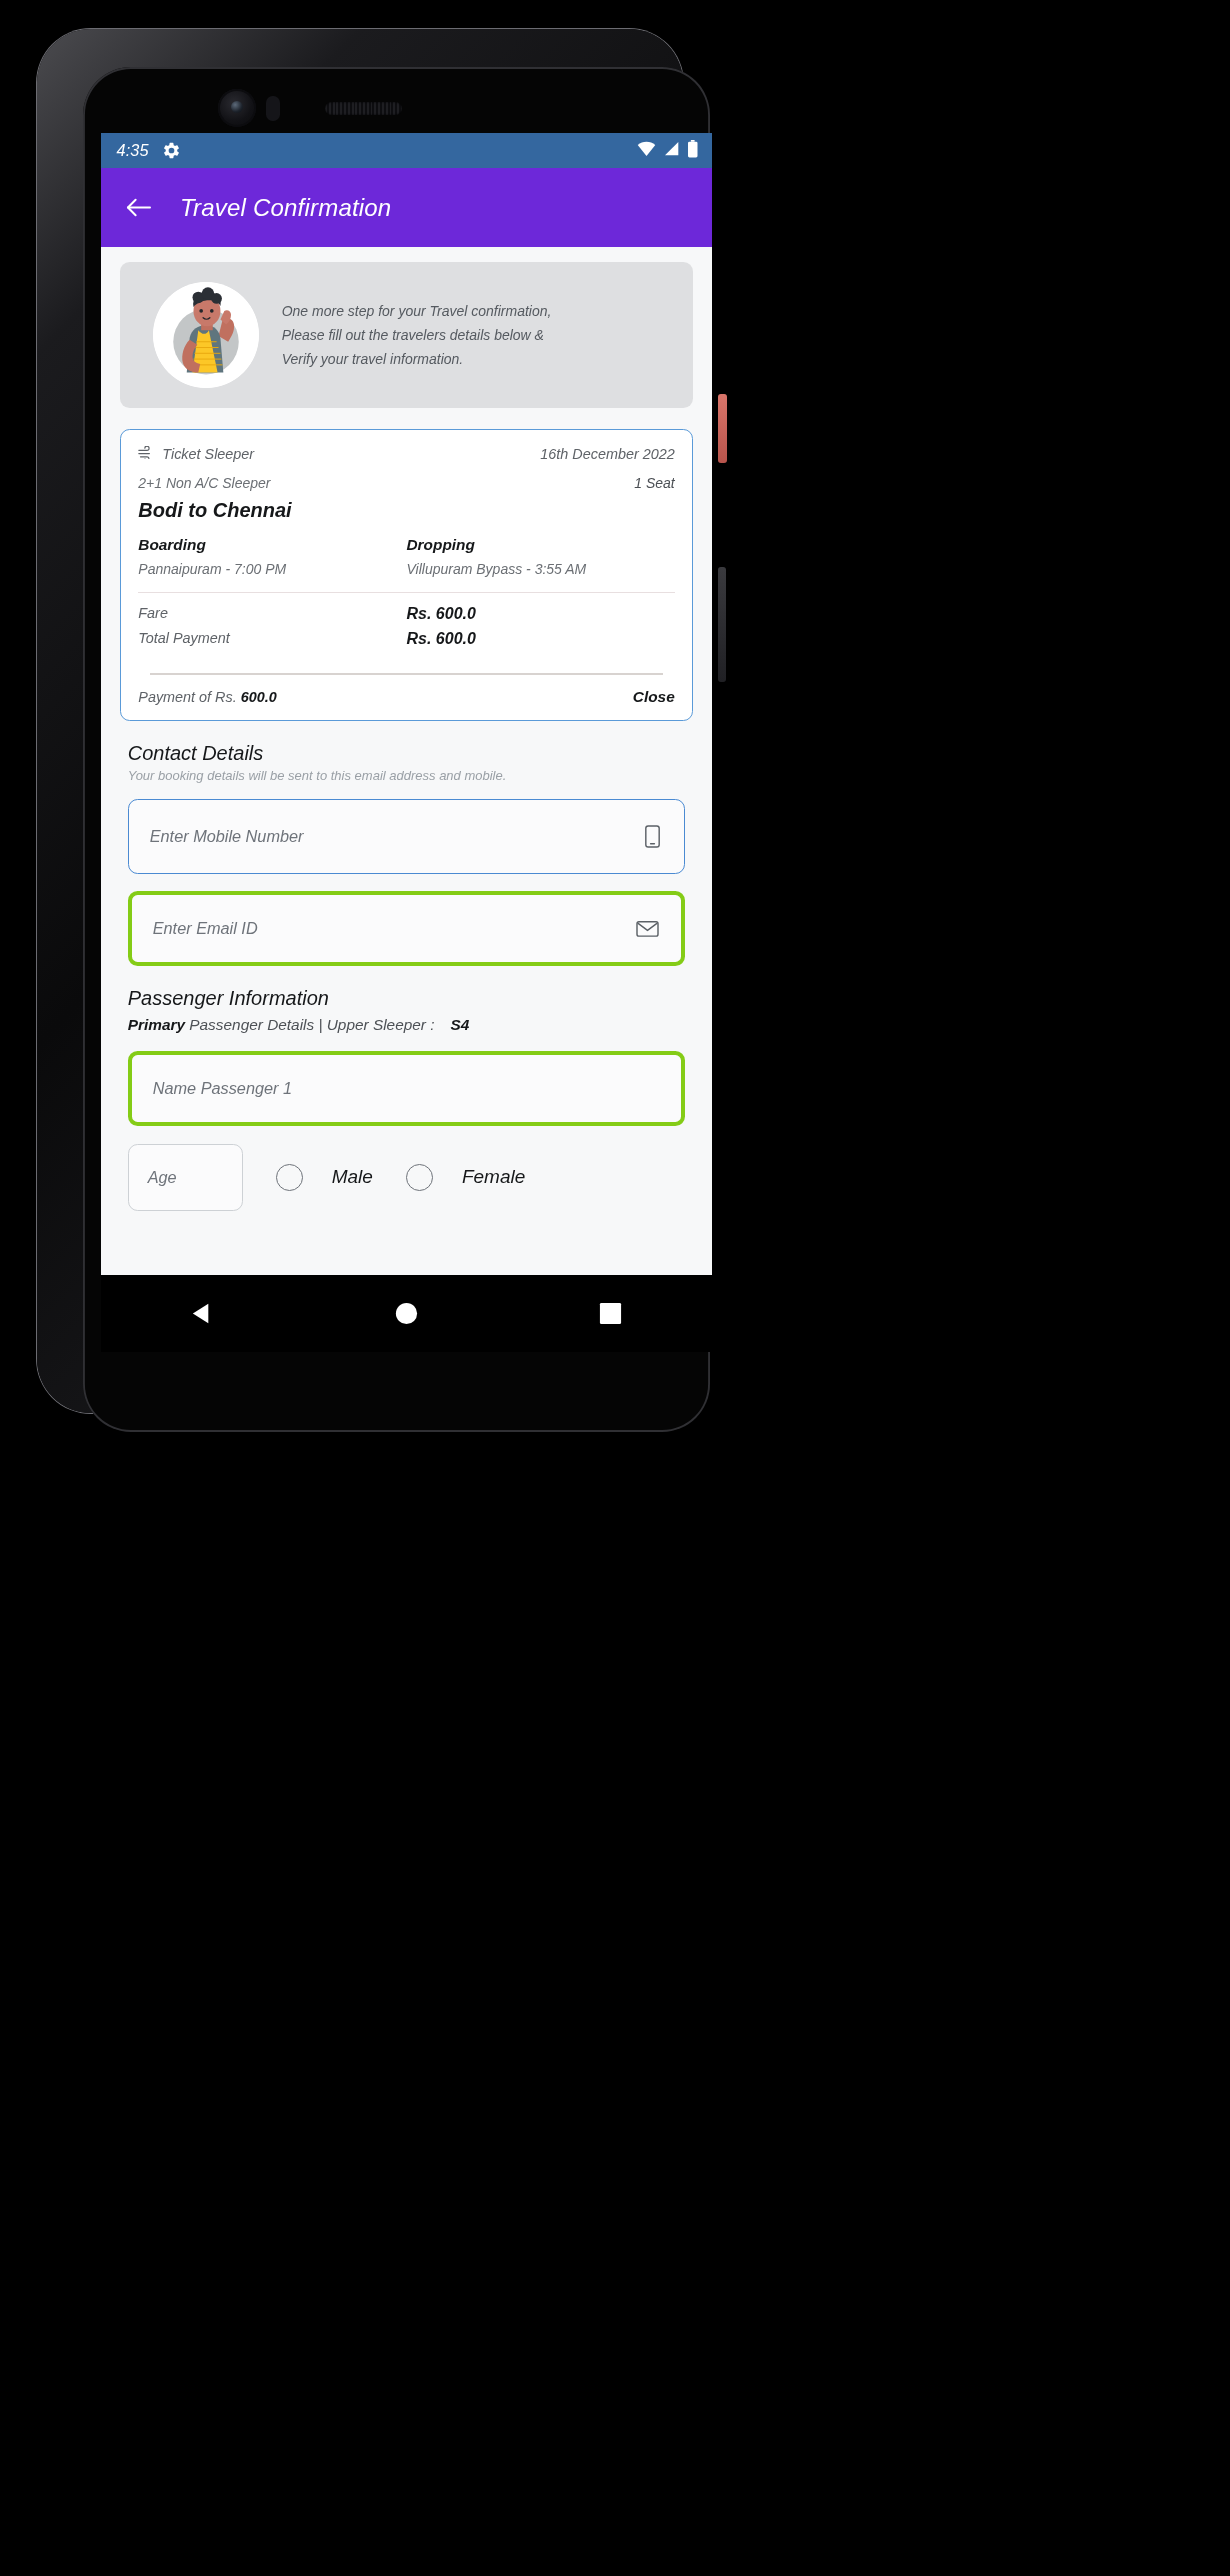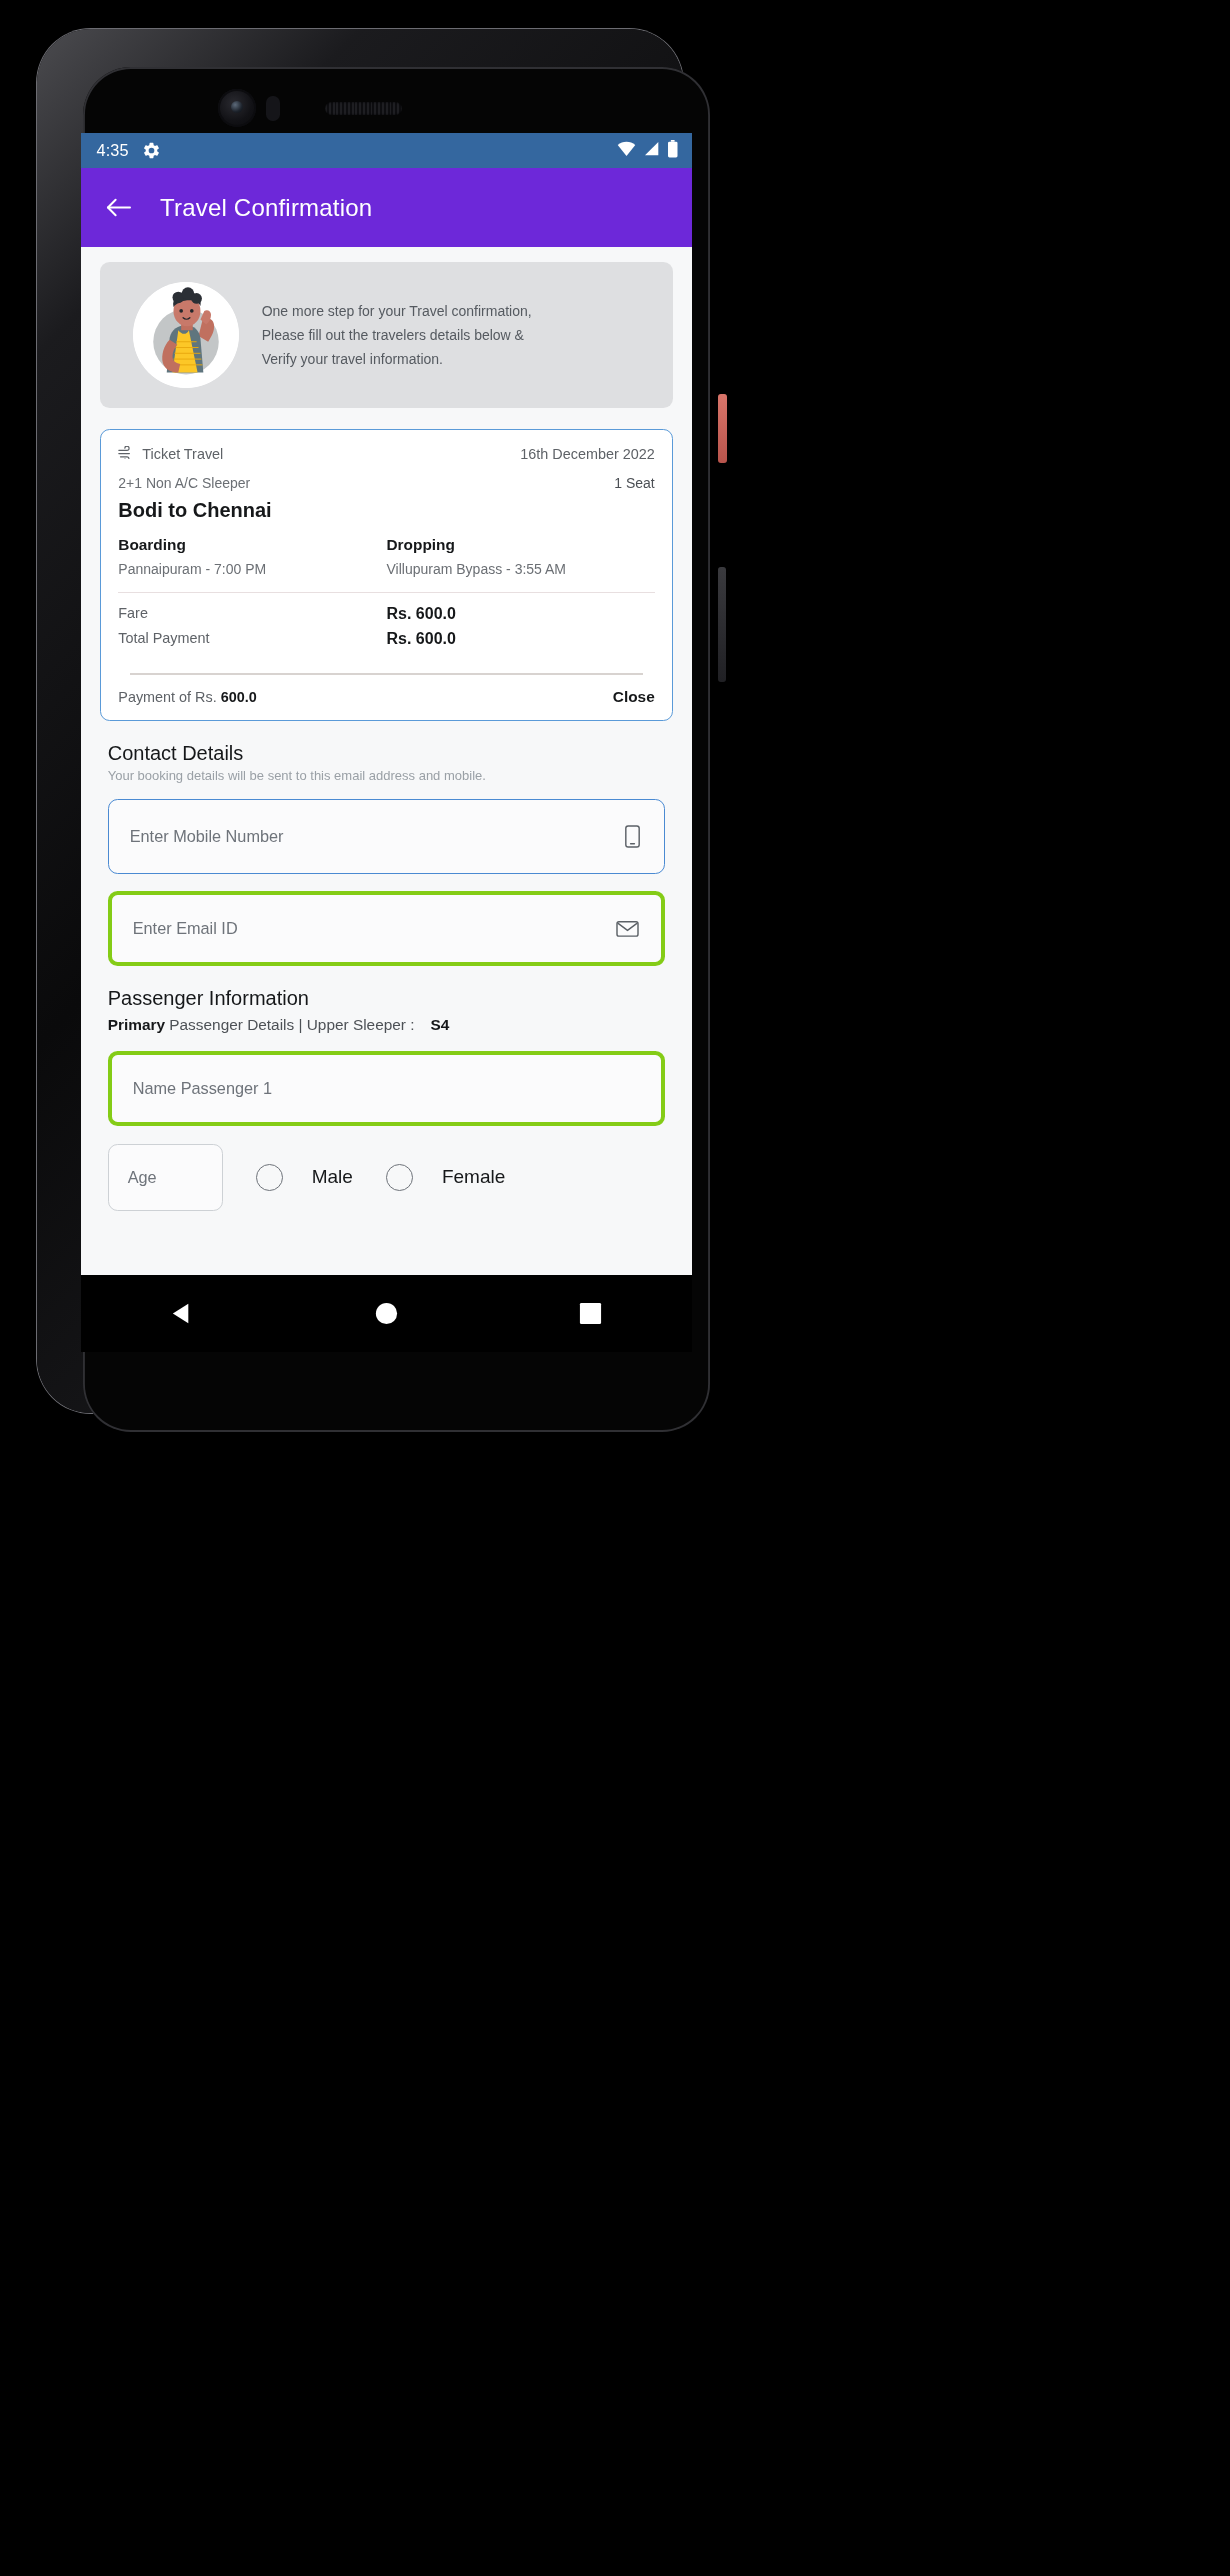--- a/index.html
+++ b/index.html
@@ -35,24 +35,25 @@
   }
   #volume-button {
     position: absolute; left: 681px; top: 538px;
     width: 7.7px; height: 115px; border-radius: 2.9px;
     background: linear-gradient(180deg,#3a3a3e,#202024);
   }
 
   
   #screen {
     position: absolute;
-    left: 44px; top: 104px;
+    left: 64px; top: 104px;
     width: 611px; height: 1219px;
     background: #f7f8f9;
     overflow: hidden;
+    font-style: italic;
   }
 
   
   #front-camera {
     position: absolute; left: 181px; top: 60px;
     width: 38px; height: 38px; border-radius: 50%;
     background: radial-gradient(circle at 42% 38%, #2a2a30 0%, #121216 55%, #09090b 100%);
     box-shadow: inset 0 0 0 1.9px #0c0c0f;
   }
   #camera-lens {
@@ -304,21 +305,21 @@
       <div id="ticket-card">
         <div class="tc-row">
           <div id="ticket-preview-label">
             <span>
               <svg width="16.3" height="13.5" viewBox="0 0 20 16" fill="none" stroke="#5e6267" stroke-width="1.4" stroke-linecap="round">
                 <path d="M1 5h10a2.6 2.6 0 1 0-2.6-2.6"></path>
                 <path d="M1 9h13"></path>
                 <path d="M3 13h8a2.4 2.4 0 1 1-2.4 2.4"></path>
               </svg>
             </span>
-            <span>Ticket Travel</span>
+            <span>Ticket Sleeper</span>
           </div>
           <div id="ticket-date">16th December 2022</div>
         </div>
 
         <div class="tc-row" style="margin-top:12.5px;">
           <div id="coach-type">2+1 Non A/C Sleeper</div>
           <div id="seat-count">1 Seat</div>
         </div>
 
         <div id="route-title">Bodi to Chennai</div>

